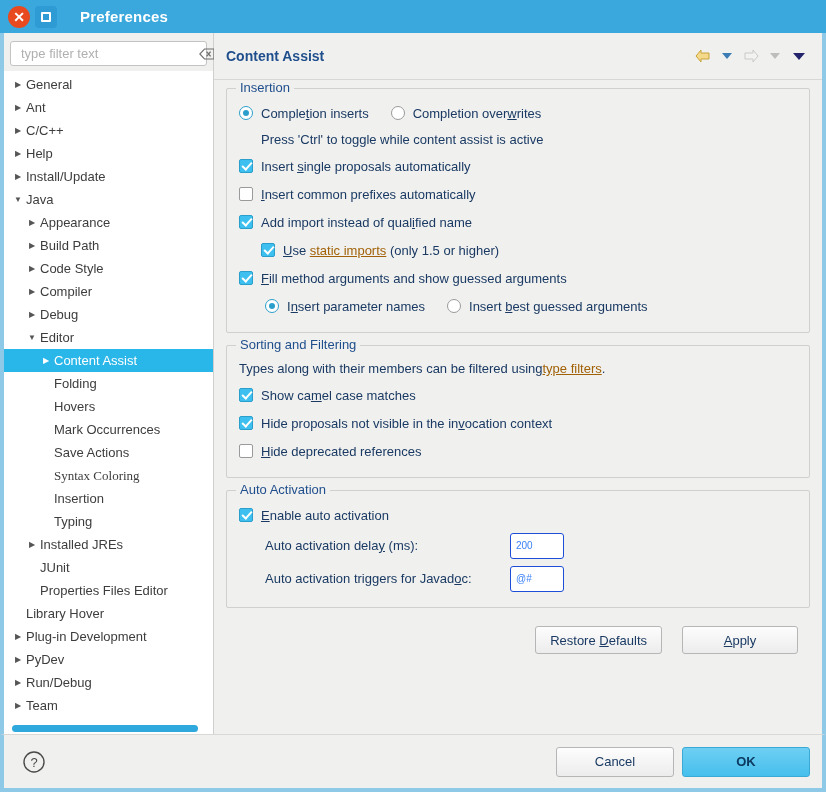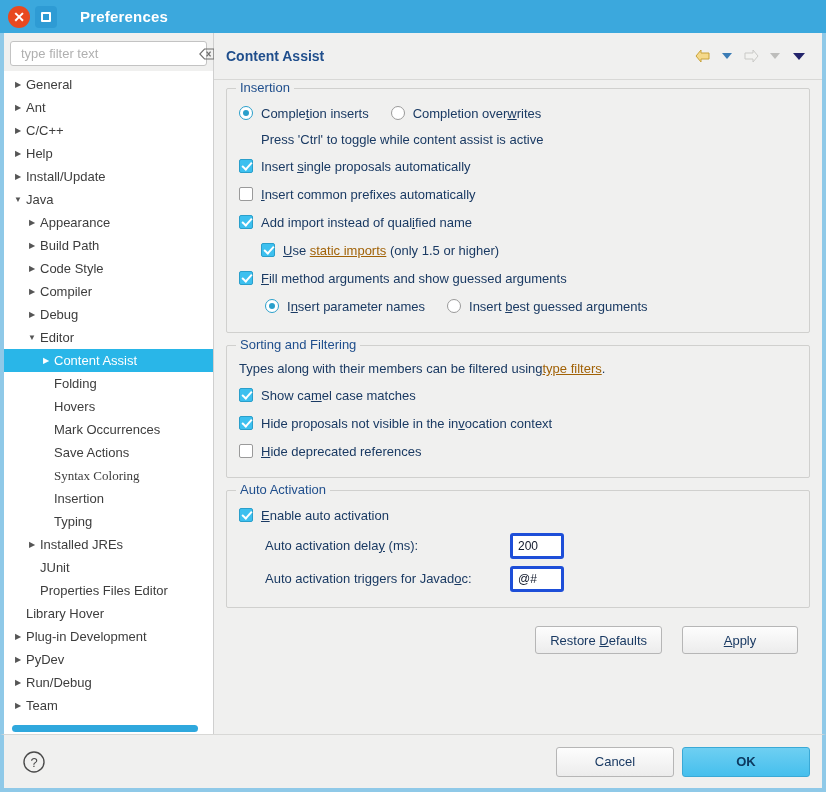--- a/index.html
+++ b/index.html
@@ -167,23 +167,23 @@
     margin-left: auto; width: 132px; height: 27px;
     border: 1px solid #bcbcbc; border-radius: 3px;
     background: linear-gradient(#ffffff,#f3f3f3);
     display: flex; align-items: center; padding: 0 6px 0 9px;
     cursor: pointer; font-size: 13px; color: #1a3a63;
   }
   .combo .val { flex: 1 1 auto; }
   .spin { display: flex; flex-direction: column; gap: 2px; line-height: 0; }
   
   .tinput {
-    height: 26px; border: 3px solid #1d4ed8; border-radius: 3px;
-    background: #ffffff; padding: 0 5px; font-size: 12px;
-    color: #0f172a; font-family: "Liberation Sans", sans-serif;
+    height: 26px; border: 1px solid #1d4ed8; border-radius: 3px;
+    background: #ffffff; padding: 0 5px; font-size: 10px;
+    color: #3b82f6; font-family: "Liberation Sans", sans-serif;
     outline: none; overflow: hidden;
   }
   .w-delay { width: 54px; }
   .w-trig  { width: 54px; }
   .flabel { font-size: 13px; color: #1a3a63; }
   .formrow { display: flex; align-items: center; min-height: 33px; padding-left: 26px; }
   .formrow .flabel { width: 245px; flex: 0 0 245px; }
   
   .btnrow { display: flex; justify-content: flex-end; gap: 20px; padding: 6px 12px 0 12px; }
   .btn {

